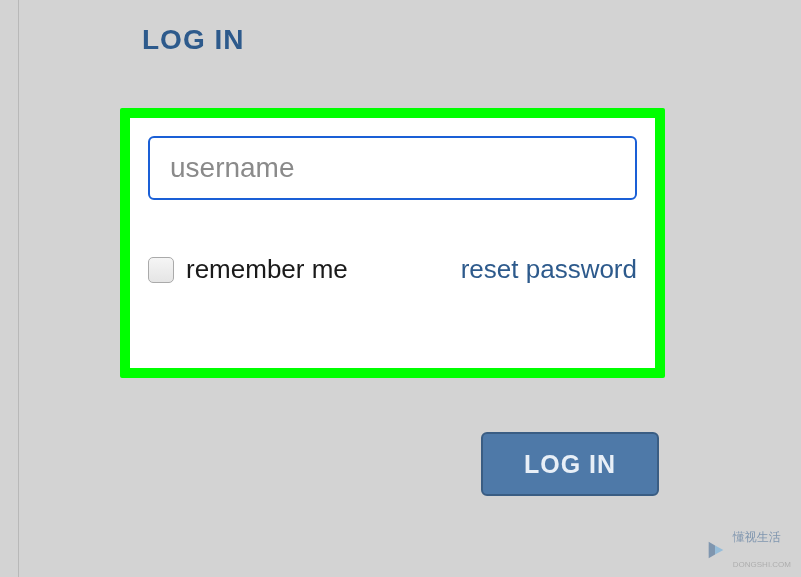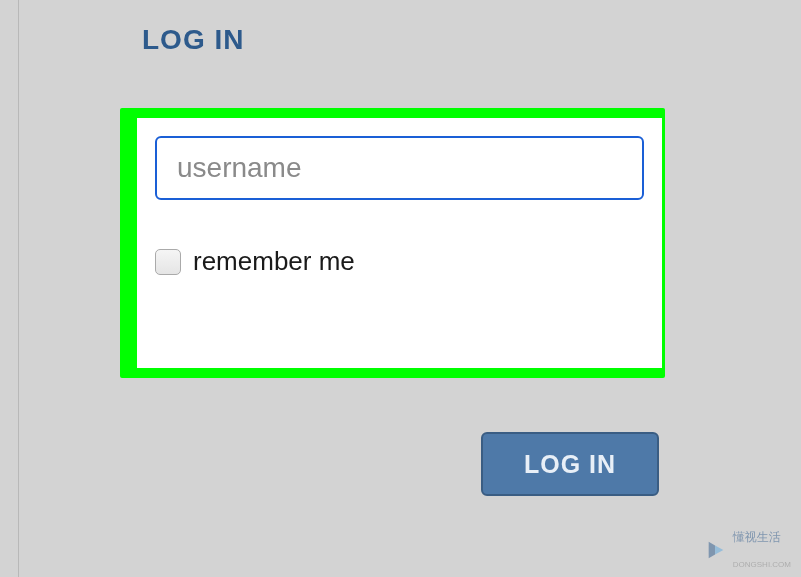--- a/index.html
+++ b/index.html
@@ -36,21 +36,21 @@
       position: absolute;
       left: 120px;
       top: 108px;
       width: 545px;
       height: 270px;
       background: #00ff00;
       border-radius: 2px;
     }
     .form-panel {
       position: absolute;
-      left: 137px;
+      left: 130px;
       top: 118px;
       width: 525px;
       height: 250px;
       background: #ffffff;
       padding: 18px;
       display: flex;
       flex-direction: column;
     }
     .input-field {
       width: 100%;
@@ -69,21 +69,21 @@
     .input-field.focused {
       border: 2px solid #1a5fd6;
     }
     .username-field {
       margin-bottom: 22px;
     }
     .bottom-row {
       display: flex;
       align-items: flex-start;
       justify-content: space-between;
-      margin-top: 24px;
+      margin-top: 32px;
     }
     .remember-wrap {
       display: flex;
       align-items: center;
       gap: 12px;
     }
     .checkbox {
       width: 26px;
       height: 26px;
       border: 1px solid #aaa;
@@ -152,20 +152,21 @@
 
 <div class="form-highlight"></div>
 
 <div class="form-panel">
   <input type="text" class="input-field focused username-field" autofocus="" placeholder="username" style="">
   <div class="bottom-row">
     <div class="remember-wrap">
       <div class="checkbox"></div>
       <span class="remember-label">remember me</span>
     </div>
+    <span class="reset-link">reset password</span>
   </div>
 </div>
 
 <button class="login-button">LOG IN</button>
 
 <div class="watermark">
   <svg class="watermark-icon" viewBox="0 0 24 24">
     <path d="M4 3 L4 21 L11 17 L11 7 Z" fill="#2d5a8c"></path>
     <path d="M11 7 L11 17 L20 12 Z" fill="#5aa8e0"></path>
   </svg>

